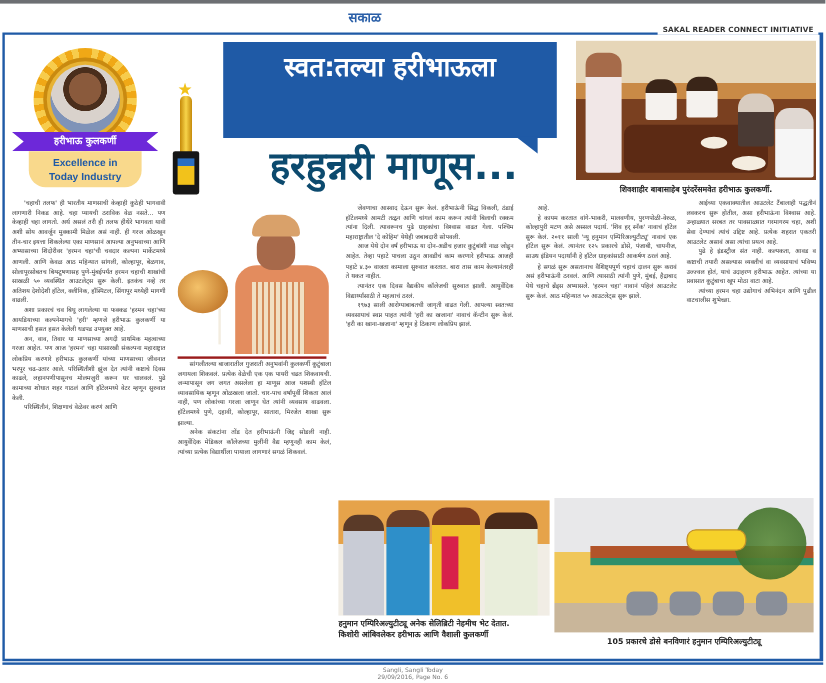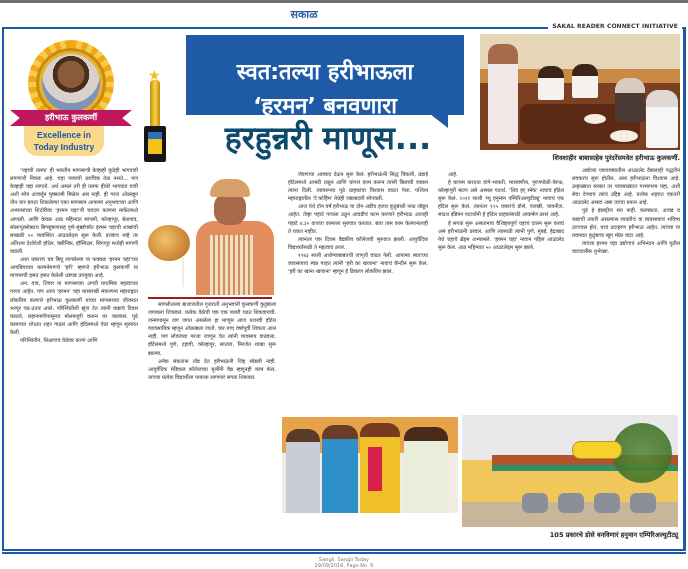--- a/index.html
+++ b/index.html
@@ -12,50 +12,50 @@
   .frame { position: absolute; left: 2px; top: 27px; width: 684px; height: 524px; border: 2px solid #1f5aa6; border-right-width: 3px; }
   .initiative { position: absolute; right: 6px; top: 22px; background: #fff; padding: 0 4px; font-size: 6px; font-weight: bold; color: #333; letter-spacing: 0.1px; }
 
   
   .badge { position: absolute; left: 10px; top: 40px; width: 122px; height: 118px; }
   .sunburst { position: absolute; left: 18px; top: 0; width: 86px; height: 86px; border-radius: 50%;
      background: repeating-conic-gradient(#f0a816 0deg 8deg, #f7cc4c 8deg 16deg); }
   .ring { position: absolute; left: 26px; top: 8px; width: 70px; height: 70px; border-radius: 50%; background: #e7b233; border: 3px solid #c98a10; }
   .face { position: absolute; left: 32px; top: 14px; width: 58px; height: 58px; border-radius: 50%;
      background: radial-gradient(circle at 50% 35%, #8a5a3c 0 28%, #4a2e1c 29% 38%, #d9d2cc 39% 60%, #7f93b8 61%); }
-  .ribbon { position: absolute; left: 0; top: 70px; width: 122px; height: 16px; background: #be185d; color: #fff; font-size: 8px; text-align: center; line-height: 16px; font-weight: bold;
+  .ribbon { position: absolute; left: 0; top: 70px; width: 122px; height: 16px; background: #6d28d9; color: #fff; font-size: 8px; text-align: center; line-height: 16px; font-weight: bold;
      clip-path: polygon(0 0, 100% 0, 92% 50%, 100% 100%, 0 100%, 8% 50%); }
-  .excellence { position: absolute; left: 14px; top: 86px; width: 80px; height: 30px; background: #f9d98c; border-radius: 0 0 14px 14px; color: #1f5aa6; font-weight: bold; font-size: 8.5px; text-align: center; line-height: 12px; padding-top: 3px; font-family: "Liberation Sans", sans-serif; }
+  .excellence { position: absolute; left: 14px; top: 86px; width: 94px; height: 30px; background: #f9d98c; border-radius: 0 0 14px 14px; color: #1f5aa6; font-weight: bold; font-size: 8.5px; text-align: center; line-height: 12px; padding-top: 3px; font-family: "Liberation Sans", sans-serif; }
 
   .trophy { position: absolute; left: 142px; top: 68px; width: 26px; height: 94px; }
   .trophy .star { position: absolute; left: 6px; top: 0; font-size: 14px; color: #f2c21b; line-height: 14px; }
   .trophy .figure { position: absolute; left: 8px; top: 12px; width: 10px; height: 48px; background: linear-gradient(90deg,#c58a0a,#f7d44a,#c58a0a); border-radius: 4px 4px 2px 2px; }
   .trophy .base { position: absolute; left: 2px; top: 58px; width: 22px; height: 36px; background: #161616; border-radius: 2px; }
   .trophy .plate { position: absolute; left: 6px; top: 64px; width: 14px; height: 22px; background: linear-gradient(#2b6fc2 0 30%, #f2c21b 30%); }
 
   
   .headline-box { position: absolute; left: 186px; top: 35px; width: 278px; height: 80px; background: #1f5aa6; }
   .headline-tail { position: absolute; left: 430px; top: 114px; width: 0; height: 0; border-left: 18px solid transparent; border-top: 14px solid #1f5aa6; }
   .headline-box .l1, .headline-box .l2 { color: #fff; font-size: 22px; text-align: center; line-height: 34px; font-weight: bold; }
-  .headline-box .l1 { margin-top: 20px; }
+  .headline-box .l1 { margin-top: 5px; }
   .headline-main { position: absolute; left: 188px; top: 118px; width: 280px; color: #0c4a6e; font-size: 32px; font-weight: bold; line-height: 40px; text-align: center; }
 
   
   .photo { position: absolute; overflow: hidden; }
   .photo-dinner { left: 480px; top: 34px; width: 200px; height: 116px;
      background: linear-gradient(180deg,#e6d6b8 0 30%, #c98a46 30% 42%, #7a4020 42% 100%); }
   .photo-dinner .p1 { position:absolute; left:8px; top:10px; width:30px; height:100px; background: linear-gradient(#a66b4a 0 20%, #f1e7e7 20% 100%); border-radius: 10px 10px 2px 2px; }
   .photo-dinner .p2 { position:absolute; left:58px; top:32px; width:26px; height:34px; background: linear-gradient(#3a2518 0 35%, #f5f2ee 35%); border-radius: 10px 10px 2px 2px; }
   .photo-dinner .p3 { position:absolute; left:92px; top:30px; width:26px; height:34px; background: linear-gradient(#3a2518 0 35%, #f5f2ee 35%); border-radius: 10px 10px 2px 2px; }
   .photo-dinner .p4 { position:absolute; left:135px; top:44px; width:30px; height:44px; background: linear-gradient(#d8ccc0 0 35%, #4a3a34 35%); border-radius: 12px 12px 2px 2px; }
   .photo-dinner .p5 { position:absolute; left:166px; top:56px; width:32px; height:58px; background: linear-gradient(#e0d8d2 0 30%, #f6f6f6 30%); border-radius: 12px 12px 2px 2px; }
   .photo-dinner .table { position:absolute; left:40px; top:70px; width:120px; height:40px; background:#5c2a14; border-radius: 8px; }
   .photo-dinner .plate1 { position:absolute; left:104px; top:80px; width:22px; height:10px; background:#f4ede0; border-radius:50%; }
   .photo-dinner .plate2 { position:absolute; left:130px; top:96px; width:28px; height:12px; background:#f4ede0; border-radius:50%; }
-  .caption { position: absolute; font-size: 6.5px; color: #222; text-align: right; font-weight: bold; }
+  .caption { position: absolute; font-size: 6.5px; color: #222; text-align: center; font-weight: bold; }
   .cap-dinner { left: 480px; top: 153px; width: 200px; }
 
   .photo-chef { left: 148px; top: 175px; width: 128px; height: 120px; background: #fff; }
   .chef-hat { position:absolute; left:62px; top:4px; width:40px; height:18px; background:#d9a16a; border-radius: 20px 20px 4px 4px; }
   .chef-head { position:absolute; left:66px; top:18px; width:32px; height:32px; background:#a7694a; border-radius: 40%; }
   .chef-body { position:absolute; left:48px; top:46px; width:78px; height:74px; background:#e38c5e; border-radius: 18px 18px 0 0; }
   .chef-apron { position:absolute; left:62px; top:60px; width:44px; height:60px; background: repeating-linear-gradient(90deg,#f1dfc2 0 3px,#d48c5a 3px 5px); }
   .chef-kettle { position:absolute; left:0; top:50px; width:42px; height:36px; background: radial-gradient(circle at 40% 40%,#f4c26a,#b5651b); border-radius: 50%; }
   .chef-stream { position:absolute; left:34px; top:82px; width:2px; height:30px; background:#f3ede0; }
   .chef-rule { position:absolute; left:148px; top:297px; width:124px; height:2px; background:#9a1b1b; }
@@ -111,21 +111,20 @@
 
 <div class="trophy">
   <div class="star">★</div>
   <div class="figure"></div>
   <div class="base"></div>
   <div class="plate"></div>
 </div>
 
 <div class="headline-box">
   <div class="l1">स्वत:तल्या हरीभाऊला</div>
-  <div class="l2">‘हरमन’ बनवणारा</div>
 </div>
 <div class="headline-tail"></div>
 <div class="headline-main">हरहुन्नरी माणूस...</div>
 
 <div class="photo photo-dinner">
   <div class="table"></div>
   <div class="p1"></div>
     <div class="p2"></div>
     <div class="p3"></div>
     <div class="p4"></div>
@@ -173,20 +172,22 @@
 </div>
 
 <div class="photo photo-group">
   <div class="g g1"></div>
     <div class="g g2"></div>
     <div class="g g3"></div>
     <div class="g3b"></div>
     <div class="g g4"></div>
 </div>
 <div class="caption cap-group">
+  <div>हनुमान एम्पिरिअल्युटीट्यू अनेक सेलिब्रिटी नेहमीच भेट देतात.</div>
+  <div>किशोरी आंबिवलेकर हरीभाऊ आणि वैशाली कुलकर्णी</div>
 </div>
 
 <div class="photo photo-restaurant">
   <div class="rest-roof"></div>
   <div class="rest-awning"></div>
   <div class="rest-tree"></div>
   <div class="rest-sign"></div>
   <div class="rest-scooter" style="left:60px"></div>
   <div class="rest-scooter" style="left:96px"></div>
   <div class="rest-scooter" style="left:132px"></div>

